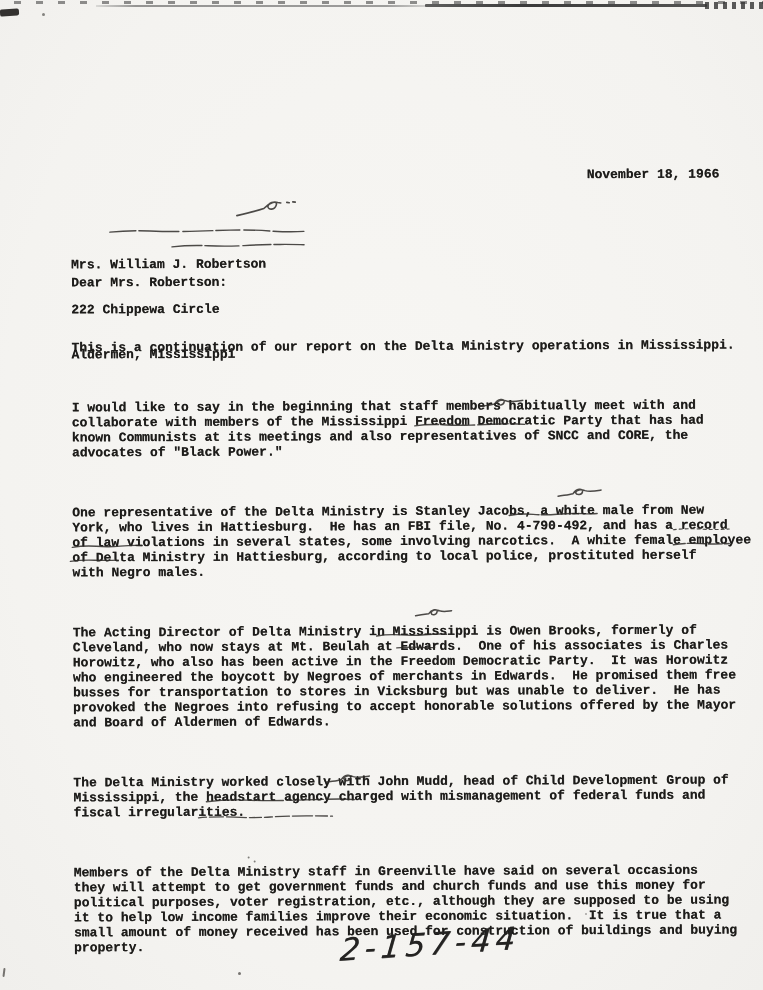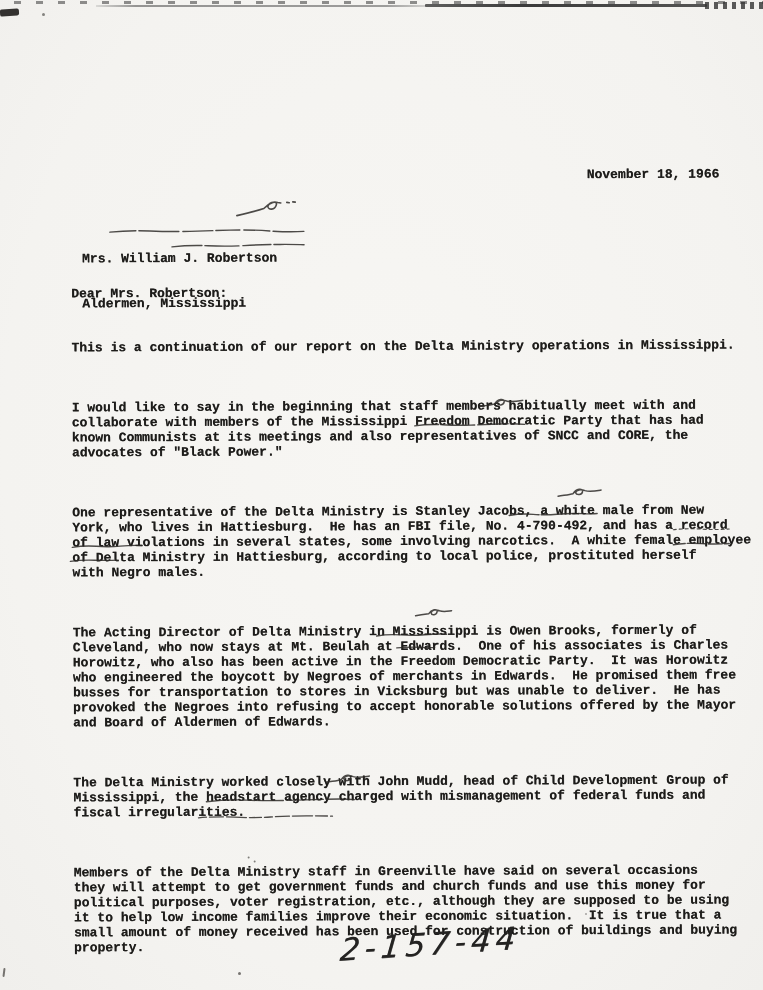--- a/index.html
+++ b/index.html
@@ -28,22 +28,22 @@
   }
 
   .content {
     position: absolute;
     inset: 0;
     transform: rotate(-0.25deg);
     transform-origin: 380px 480px;
   }
 
   .date-line     { position: absolute; top: 168px; left: 588px; }
-  .address-block { position: absolute; top: 220px; left: 72px; margin-left: 11px; }
-  .salutation    { position: absolute; top: 285px; left: 72px; text-align: center; }
+  .address-block { position: absolute; top: 226px; left: 72px; }
+  .salutation    { position: absolute; top: 274px; left: 72px; text-align: center; }
   .letter-body   { position: absolute; top: 309px; left: 72px; }
   .letter-body p { margin: 0 0 15px 0; }
 
   .ink-overlay {
     position: absolute;
     top: 0; left: 0;
     width: 763px; height: 990px;
     pointer-events: none;
   }
   .ink-overlay path { fill: none; stroke: #2e2c29; stroke-linecap: round; opacity: 0.85; }
@@ -105,20 +105,21 @@
   <div class="speck speck-b"></div>
   <div class="speck speck-c"></div>
   <div class="speck speck-d"></div>
 
   <div class="content">
 
     <div class="typewriter date-line">November 18, 1966</div>
 
     <div class="typewriter address-block">
       <div>Mrs. William J. Robertson</div>
+      <div>222 Chippewa Circle</div>
       <div>Aldermen, Mississippi</div>
     </div>
 
     <div class="typewriter salutation">Dear Mrs. Robertson:</div>
 
     <div class="typewriter letter-body">
       <p>This is a continuation of our report on the Delta Ministry operations in Mississippi.</p>
       <p>I would like to say in the beginning that staff members habitually meet with and
 collaborate with members of the Mississippi Freedom Democratic Party that has had
 known Communists at its meetings and also representatives of SNCC and CORE, the

